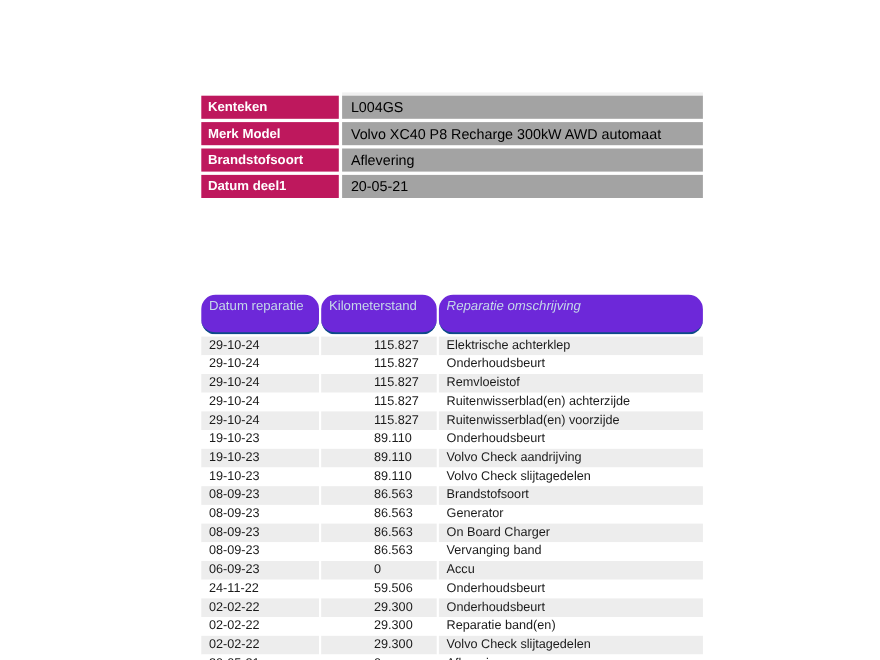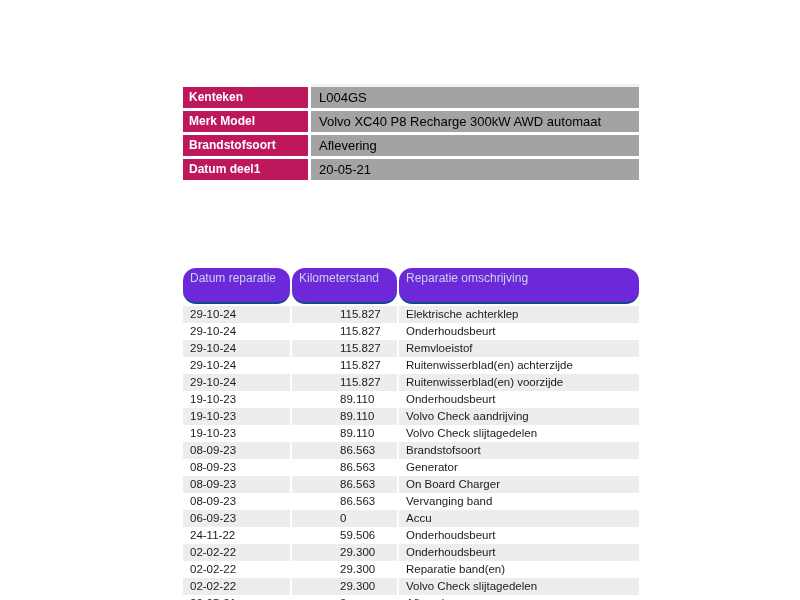--- a/index.html
+++ b/index.html
@@ -79,21 +79,21 @@
     color: #c5d7e9;
     font-size: 12px;
     padding: 3px 0 0 7px;
     border-bottom: 2px solid #0d4a88;
     white-space: nowrap;
     overflow: hidden;
     border-radius: 13px;
   }
   .h-header .c1 { grid-column: 1; }
   .h-header .c2 { grid-column: 3; }
-  .h-header .c3 { grid-column: 5; }
+  .h-header .c3 { grid-column: 5; font-style: italic; }
 
   .h-row {
     display: grid;
     grid-template-columns: 107px 2px 105px 2px 1fr;
     height: 17px;
   }
   .h-row > div {
     background: #ffffff;
     color: #1a1a1a;
     font-size: 11.5px;

